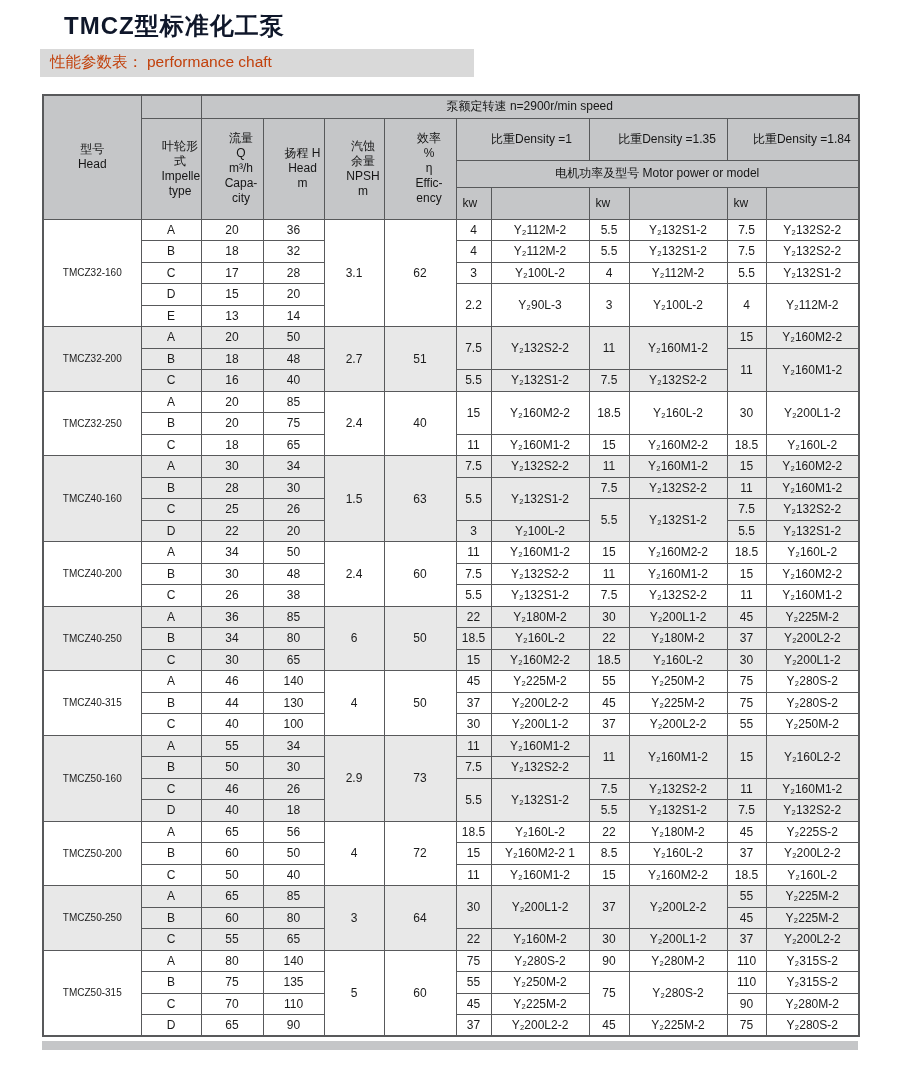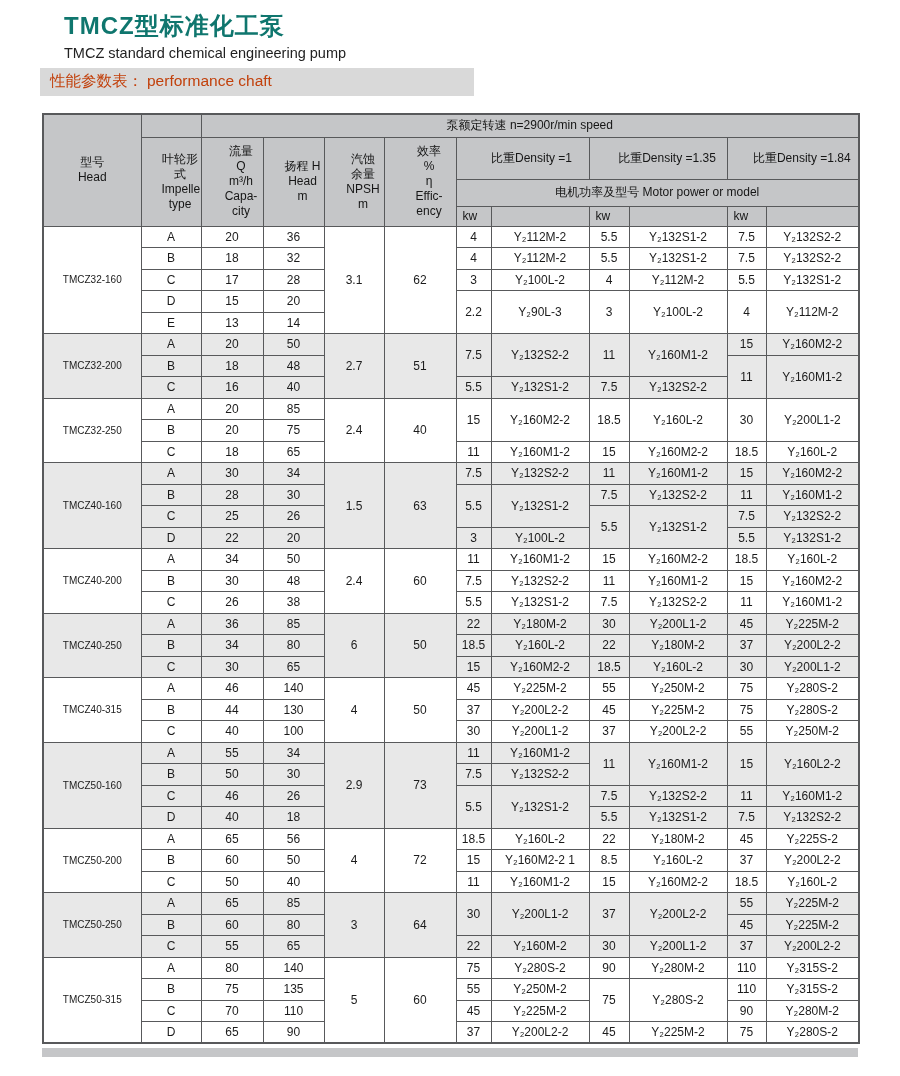--- a/index.html
+++ b/index.html
@@ -10,21 +10,21 @@
     background:#ffffff;
     font-family:"Liberation Sans", sans-serif;
     color:#1b1b1b;
     overflow:hidden;
   }
   .title-cn {
     margin:10px 0 0 64px;
     font-size:24px;
     font-weight:bold;
     letter-spacing:1px;
-    color:#0f766e;
+    color:#0f172a;
   }
   .title-en {
     margin:3px 0 0 64px;
     font-size:14.5px;
     color:#222;
   }
   .label-bar {
     margin:7px 0 0 40px;
     width:434px;
     background:#d9d9d9;
@@ -52,38 +52,37 @@
     background:#c5c6c8;
     font-weight:normal;
     white-space:pre-line;
     line-height:1.25;
     color:#161616;
     margin-left:13px;
   }
   tr.h1 th { height:23px; }
   tr.h2 th { height:42px;padding-left:20px; }
   tr.h3 th { height:27px; }
-  tr.h4 th { height:20px; text-align:left; padding-left:6px; }
+  tr.h4 th { height:32px; text-align:left; padding-left:6px; }
   tbody tr { height:21.5px; }
   tbody td { background:#ffffff; }
   tbody tr.shaded td { background:#e8e8e8; }
   td.model-cell { font-size:10px; }
   .table-footer {
     margin:4px 0 0 42px;
     width:816px; height:9px;
     background:#c5c6c8;
   }
 </style>
 </head>
 <body>
 
 <div class="page">
 
   <div class="title-cn">TMCZ型标准化工泵</div>
-  <div class="title-en">TMCZ standard chemical engineering pump</div>
 
   <div class="label-bar">
     <span class="cn">性能参数表：</span><span class="en">performance chaft</span>
   </div>
 
   <table class="perf">
     <colgroup>
       <col style="width:98px">
         <col style="width:60px">
         <col style="width:62px">

